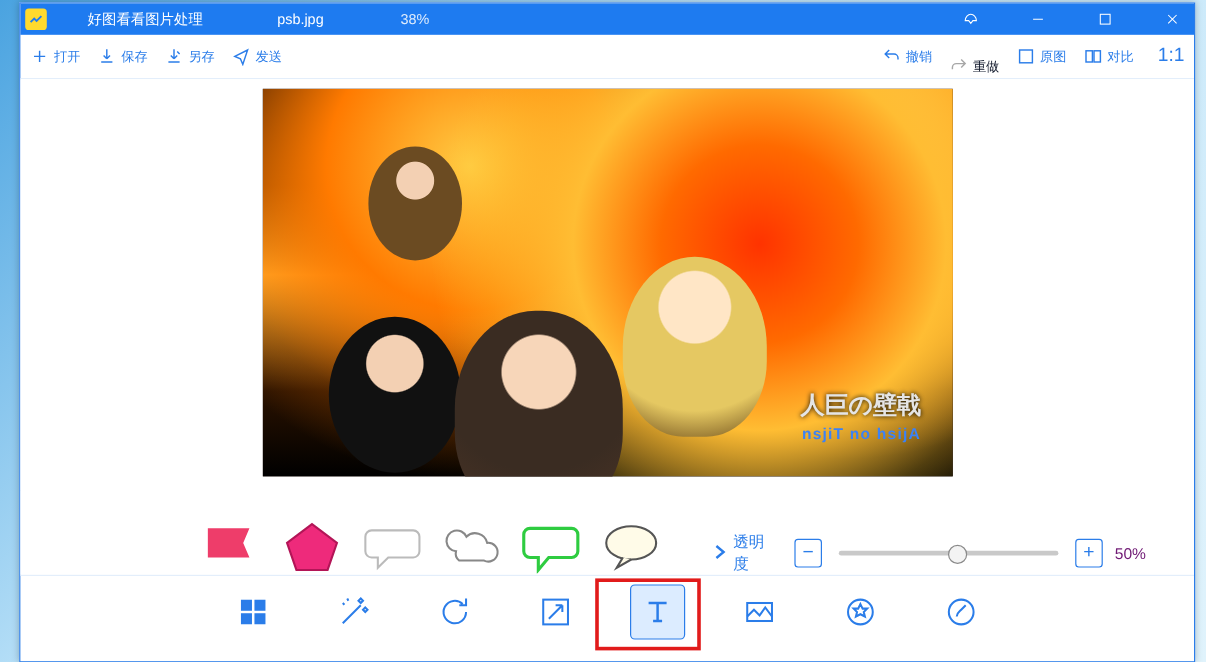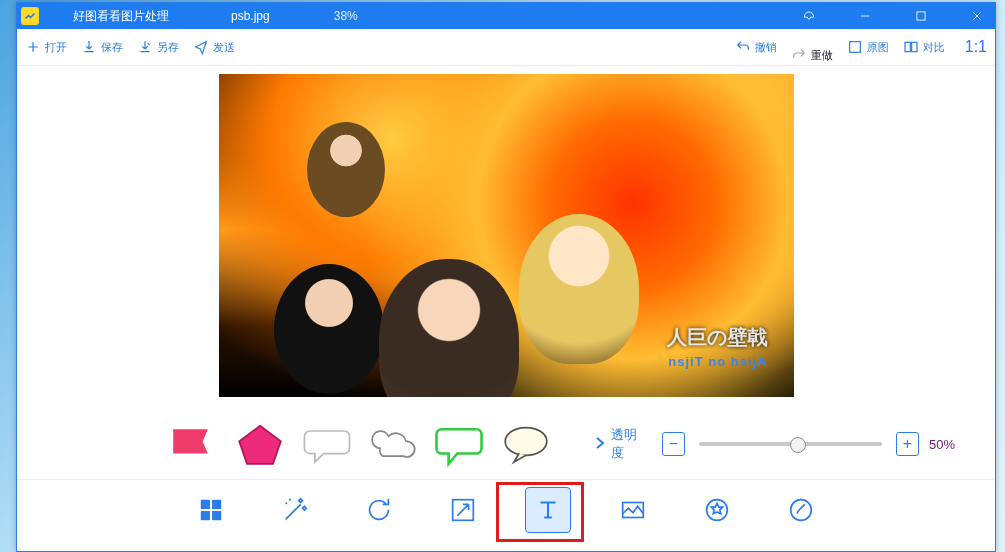--- a/index.html
+++ b/index.html
@@ -30,21 +30,21 @@
      linear-gradient(180deg,#2d1300 0%,#7a3c00 25%,#ffae2d 48%,#2a1200 78%,#000 100%);}
   .character{position:absolute;border-radius:50%;}
   
   .c1{left:160px;top:185px;width:140px;height:170px;background:radial-gradient(circle at 50% 30%,#f7d6b9 0 22%,#3a2c22 23% 60%,#4a3325 100%);border-radius:48% 48% 40% 40%;}
   .c2{left:300px;top:140px;width:120px;height:150px;background:radial-gradient(circle at 50% 28%,#ffe6c6 0 24%,#e5c862 25% 70%,#6b4a18 100%);border-radius:50% 50% 42% 42%;}
   .c3{left:55px;top:190px;width:110px;height:130px;background:radial-gradient(circle at 50% 30%,#f3d0b3 0 22%,#111 23% 100%);border-radius:50%;}
   .c4{left:88px;top:48px;width:78px;height:95px;background:radial-gradient(circle at 50% 30%,#f3d0b3 0 20%,#6b4b22 21% 100%);border-radius:50%;}
   .logo-text{position:absolute;right:26px;top:250px;color:#e5e5e5;font-weight:bold;font-size:20px;text-shadow:0 0 4px #000;white-space:nowrap;}
   .logo-sub{position:absolute;right:26px;top:280px;color:#3b82f6;font-weight:bold;font-size:13px;letter-spacing:1px;}
   
-  .bubbles-row{height:70px;display:flex;align-items:center;padding:0 40px 0 150px;background:#fff;}
+  .bubbles-row{height:70px;display:flex;align-items:flex-end;padding:0 40px 0 150px;background:#fff;}
   .bubble{width:56px;height:48px;margin-right:12px;display:flex;align-items:center;justify-content:center;cursor:pointer;}
   .bubble svg{width:52px;height:46px;}
   .opacity-group{display:flex;align-items:center;margin-left:30px;color:#2b7de9;font-size:13px;}
   .opacity-group .chev{margin-right:6px;}
   .slider{position:relative;width:190px;height:4px;background:#c9c9c9;border-radius:2px;margin:0 14px;}
   .slider .thumb{position:absolute;top:-5px;width:14px;height:14px;border:1px solid #8a8a8a;background:#f3f3f3;border-radius:50%;}
   .pm-btn{width:22px;height:22px;border:1px solid #2b7de9;border-radius:3px;color:#2b7de9;display:flex;align-items:center;justify-content:center;font-size:16px;cursor:pointer;}
   .opacity-val{margin-left:10px;color:#701a75;}
   
   .toolstrip{height:60px;border-top:1px solid #e3eefb;display:flex;align-items:center;justify-content:center;gap:40px;position:relative;}

